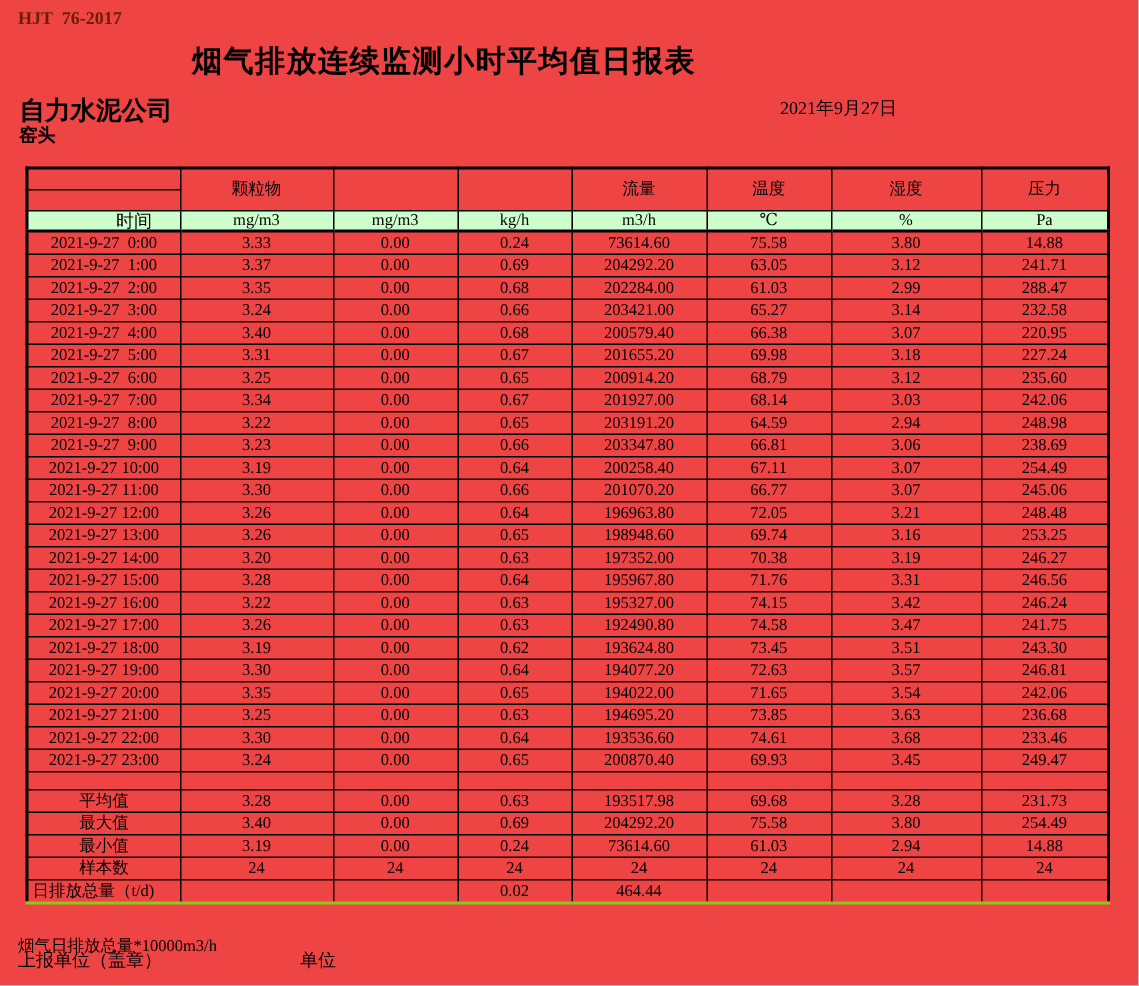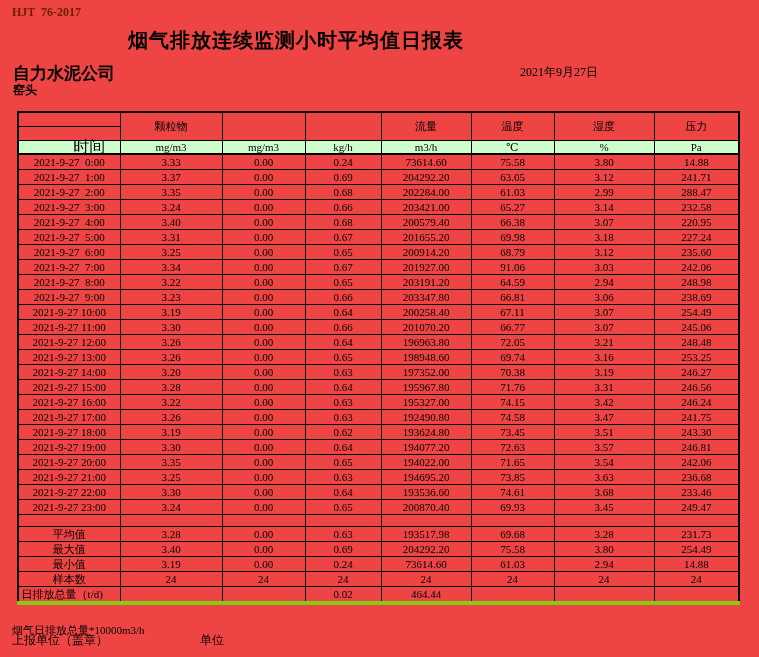--- a/index.html
+++ b/index.html
@@ -26,26 +26,26 @@
     border:2px solid #000;
   }
   table.report td {
     border:1px solid #000; padding:0; text-align:center;
     font-size:11px; line-height:14px; height:14px; white-space:pre;
   }
   tr.hA td { height:14px; }
   tr.hB td { height:14px; }
   td.grp { font-size:12px; }
   tr.units td { background:#ccffcc; height:12px; line-height:12px; border-bottom:2px solid #000; }
-  tr.units td.time-h { font-size:16px;padding-left:40px; }
+  tr.units td.time-h { font-size:12px;padding-left:40px; }
   tr.spacer td { height:12px; line-height:12px; }
   td.sum-label { text-align:right; font-size:12px; padding-right:2px; }
   td.total-label { text-align:left; font-size:12px; overflow:visible; }
   td.total-label span { display:inline-block; margin-left:-14px; white-space:pre; }
-  tr.total td { border-bottom:4px solid #84cc16;margin-left:28px; }
+  tr.total td { border-bottom:2px solid #84cc16;margin-left:28px; }
 
   .footer-note  { position:absolute; left:12px; top:623px; font-size:11px;text-align:center; }
   .footer-org   { position:absolute; left:12px; top:632px; font-size:12px; }
   .footer-unit  { position:absolute; left:200px; top:632px; font-size:12px; }
 </style>
 </head>
 <body>
 
 <div class="page">
 
@@ -161,21 +161,21 @@
           <td>68.79</td>
           <td>3.12</td>
           <td>235.60</td>
         </tr>
         <tr>
           <td>2021-9-27  7:00</td>
           <td>3.34</td>
           <td>0.00</td>
           <td>0.67</td>
           <td>201927.00</td>
-          <td>91.06</td>
+          <td>68.14</td>
           <td>3.03</td>
           <td>242.06</td>
         </tr>
         <tr>
           <td>2021-9-27  8:00</td>
           <td>3.22</td>
           <td>0.00</td>
           <td>0.65</td>
           <td>203191.20</td>
           <td>64.59</td>

